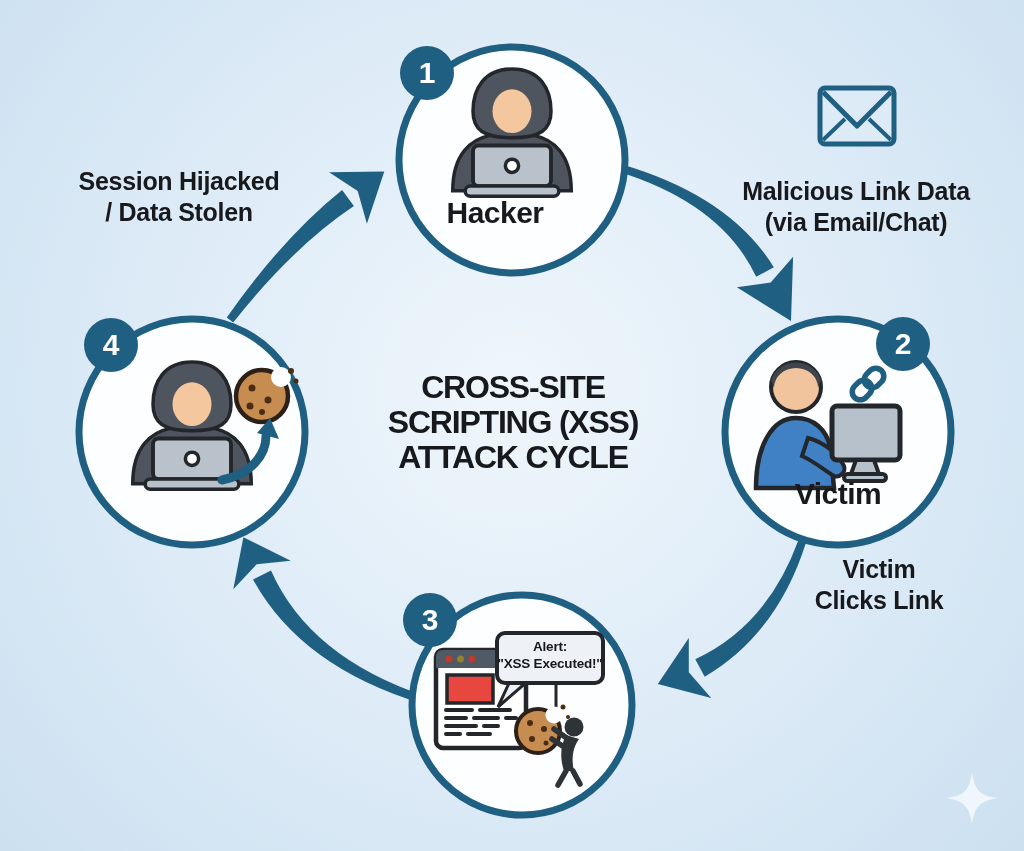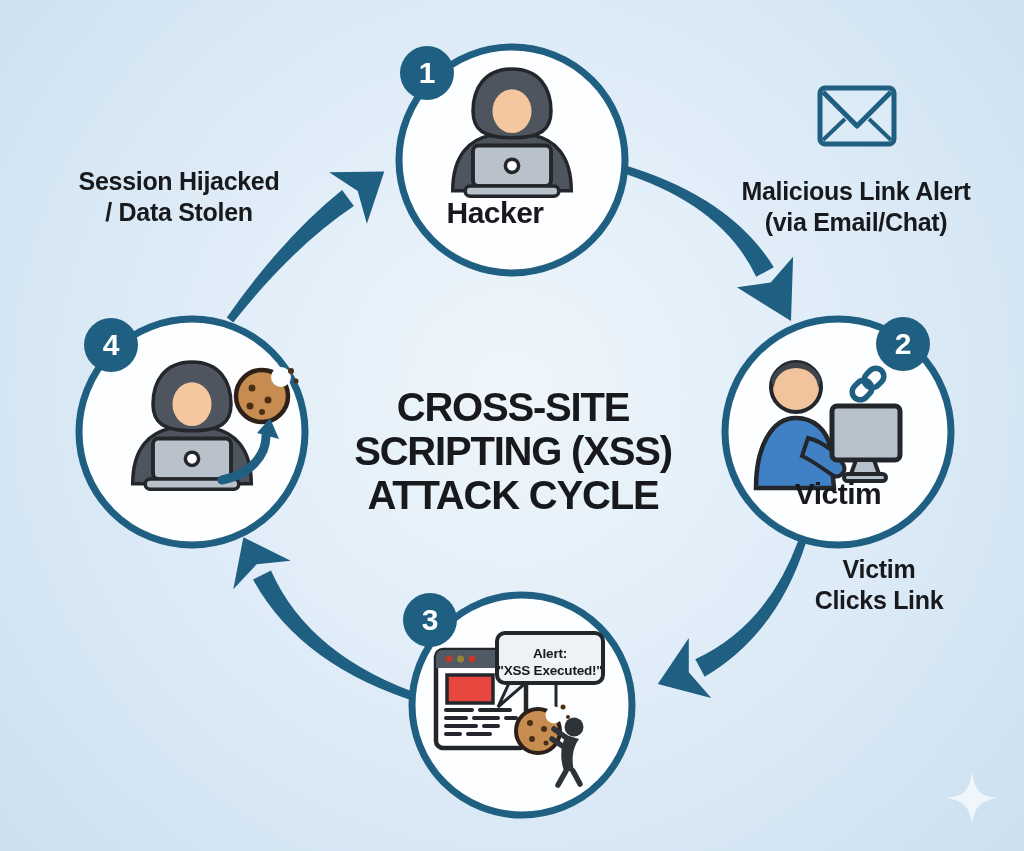--- a/index.html
+++ b/index.html
@@ -8,21 +8,21 @@
     background:radial-gradient(circle at 50% 46%, #eff6fb 0%, #e0edf8 45%, #cce0f0 100%);
     font-family:"Liberation Sans", sans-serif;
   }
   .stage svg{position:absolute;left:0;top:0;}
   .lbl{
     position:absolute;transform:translate(-50%,-50%);
     white-space:pre-line;text-align:center;
     color:#17191c;font-weight:bold;line-height:1.22;letter-spacing:-0.3px;
   }
   .edge-lbl{font-size:25px;}
-  .title{font-size:40px;line-height:1.1;letter-spacing:-1.2px;margin-top:28px;}
+  .title{font-size:32px;line-height:1.1;letter-spacing:-1.2px;}
   .node-lbl{font-size:30px;letter-spacing:-0.5px;}
   .badge-num{font-size:30px;color:#ffffff;letter-spacing:0;}
   .alert-txt{font-size:13.5px;line-height:1.25;letter-spacing:-0.2px;}
 </style>
 </head>
 <body>
 
 <div class="stage">
 
 <svg width="1024" height="851" viewBox="0 0 1024 851">
@@ -169,20 +169,20 @@
   <div class="lbl node-lbl" style="left:495px;top:213px;">Hacker</div>
   <div class="lbl node-lbl" style="left:838px;top:494px;">Victim</div>
 
   <div class="lbl badge-num" style="left:427px;top:73px;">1</div>
   <div class="lbl badge-num" style="left:903px;top:344px;">2</div>
   <div class="lbl badge-num" style="left:430px;top:620px;">3</div>
   <div class="lbl badge-num" style="left:111px;top:345px;">4</div>
 
   <div class="lbl edge-lbl" style="left:179px;top:196px;width:300px;">Session Hijacked
 / Data Stolen</div>
-  <div class="lbl edge-lbl" style="left:856px;top:206px;width:300px;">Malicious Link Alert
+  <div class="lbl edge-lbl" style="left:856px;top:206px;width:300px;">Malicious Link Data
 (via Email/Chat)</div>
   <div class="lbl edge-lbl" style="left:879px;top:584px;width:240px;">Victim
 Clicks Link</div>
 
-  <div class="lbl alert-txt" style="left:550px;top:656px;width:131px;margin-top:7px;">Alert:
+  <div class="lbl alert-txt" style="left:550px;top:656px;width:131px;">Alert:
 "XSS Executed!"</div>
 </div>
 
 </body></html>

